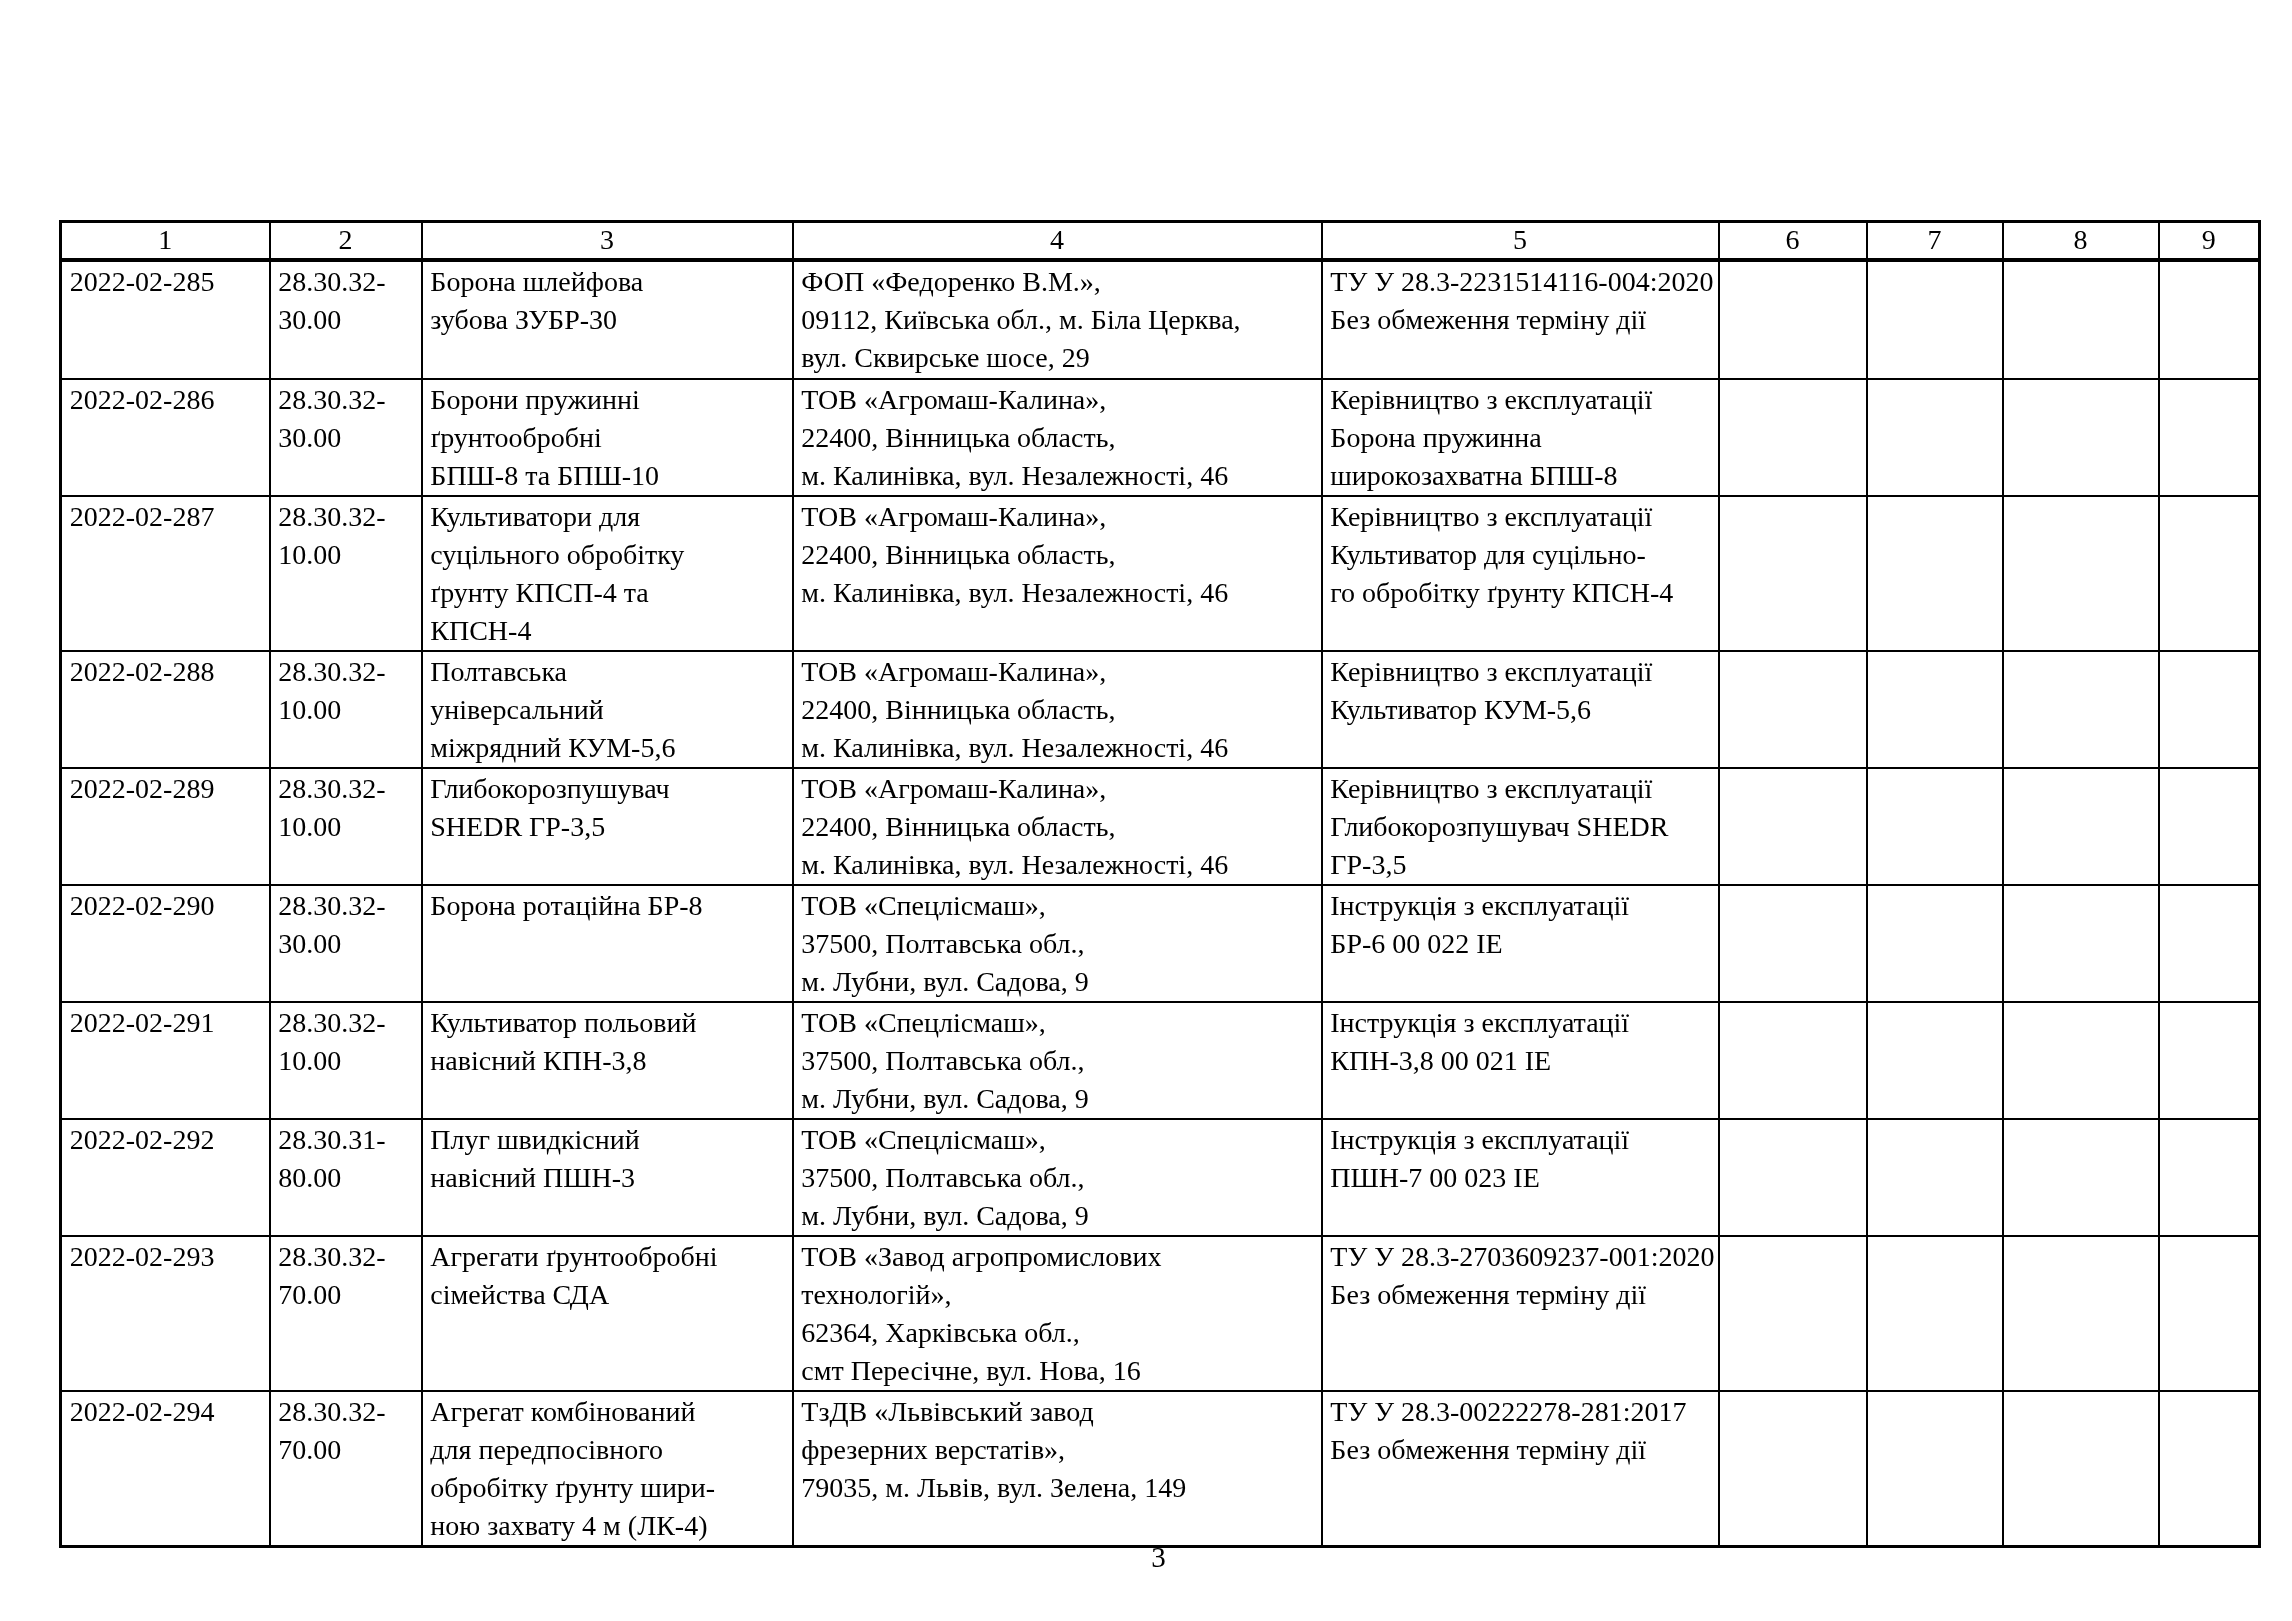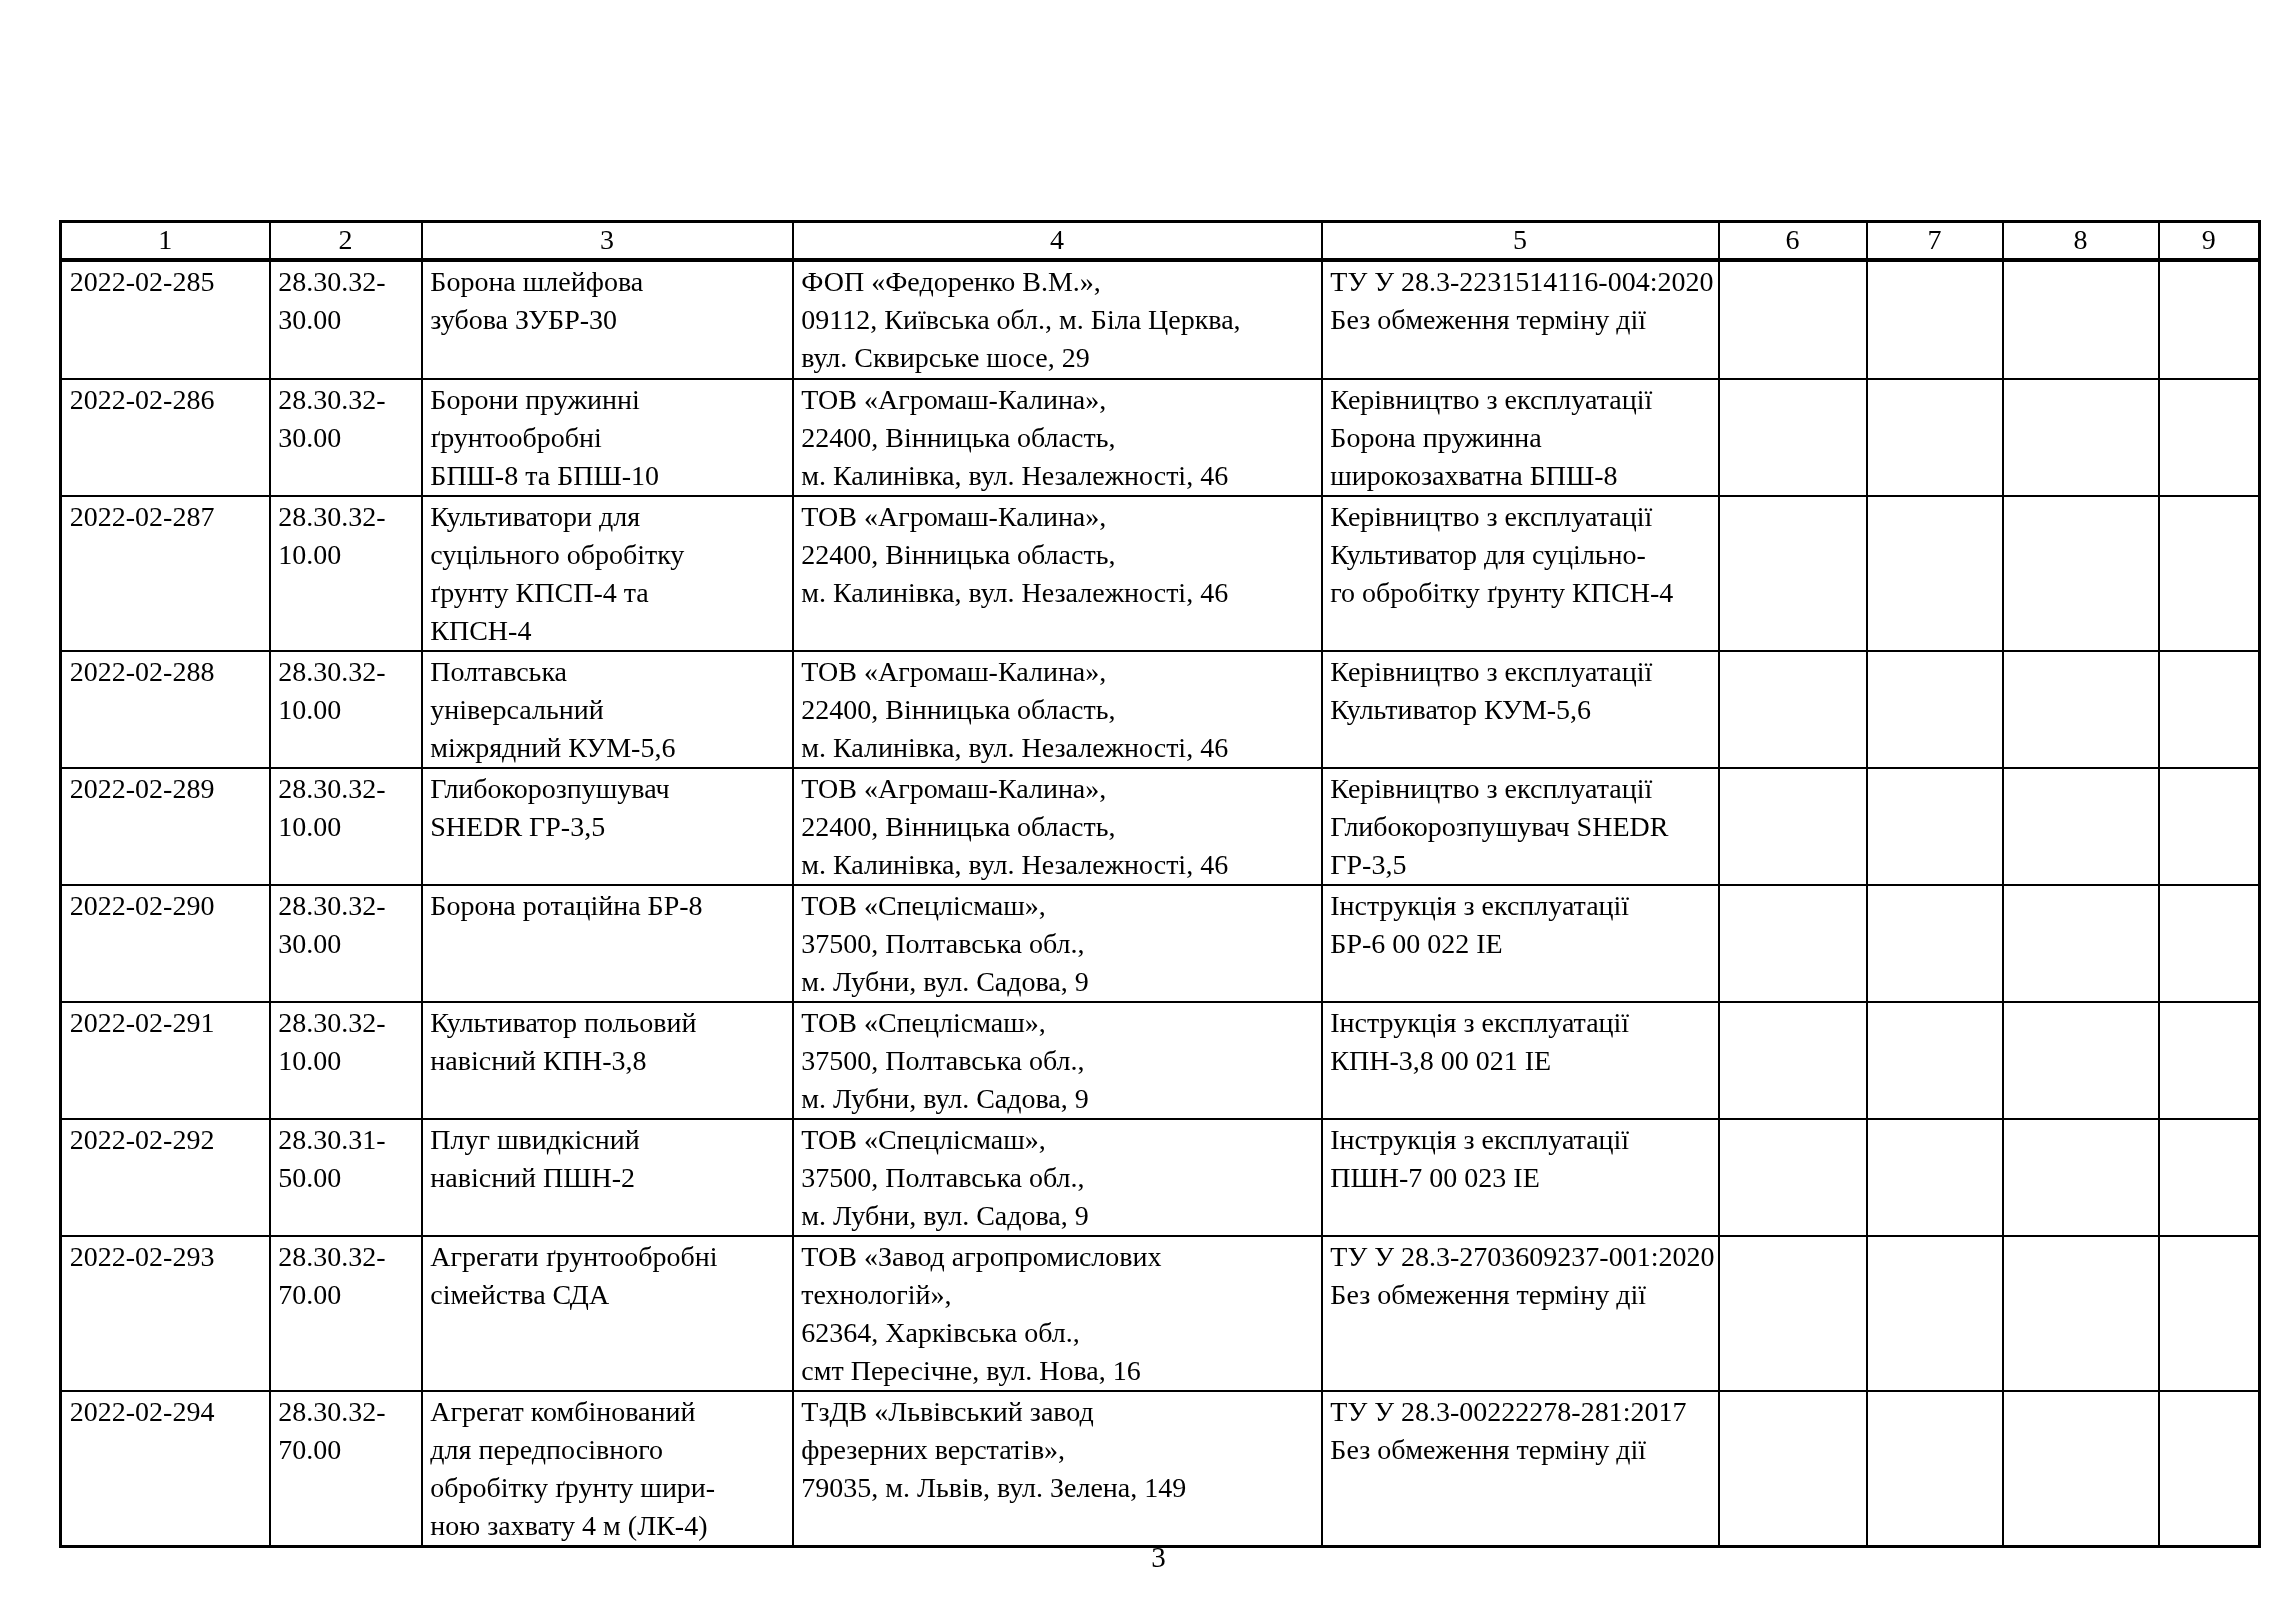--- a/index.html
+++ b/index.html
@@ -274,25 +274,25 @@
           <td></td>
           <td></td>
       </tr>
 
       <tr style="height:116px">
         <td>
             <div class="ln">2022-02-292</div>
           </td>
         <td>
             <div class="ln">28.30.31-</div>
-            <div class="ln">50.00</div>
+            <div class="ln">80.00</div>
           </td>
         <td>
             <div class="ln">Плуг швидкісний</div>
-            <div class="ln">навісний ПШН-2</div>
+            <div class="ln">навісний ПШН-3</div>
           </td>
         <td>
             <div class="ln">ТОВ «Спецлісмаш»,</div>
             <div class="ln">37500, Полтавська обл.,</div>
             <div class="ln">м. Лубни, вул. Садова, 9</div>
           </td>
         <td>
             <div class="ln">Інструкція з експлуатації</div>
             <div class="ln">ПШН-7 00 023 ІЕ</div>
           </td>

